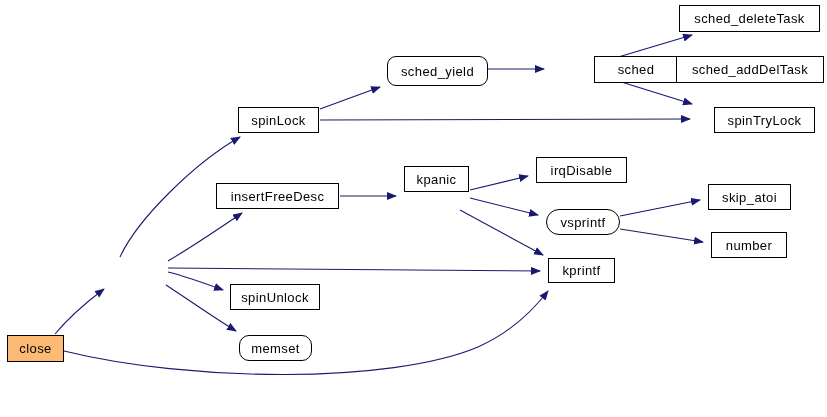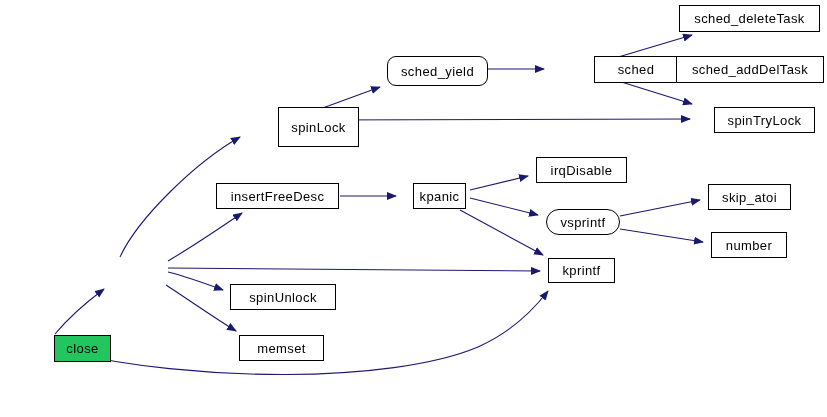--- a/index.html
+++ b/index.html
@@ -31,23 +31,22 @@
     font-size: 13px;
     letter-spacing: 0.4px;
     display: flex;
     align-items: center;
     justify-content: center;
     white-space: nowrap;
     cursor: pointer;
     z-index: 2;
   }
   .node.root {
-    background: #22c55e;
+    background: #fdba74;
     cursor: default;
-    margin-left: 47px;
   }
   .edge {
     fill: none;
     stroke: #191970;
     stroke-width: 1.1px;
   }
 </style>
 </head>
 <body>
 
@@ -74,29 +73,29 @@
     <path class="edge" d="M 615 80 L 692 104" marker-end="url(#arrow)"></path>
     <path class="edge" d="M 340 196 L 396 196" marker-end="url(#arrow)"></path>
     <path class="edge" d="M 470 190 L 528 176" marker-end="url(#arrow)"></path>
     <path class="edge" d="M 470 198 L 538 215" marker-end="url(#arrow)"></path>
     <path class="edge" d="M 460 210 L 543 255" marker-end="url(#arrow)"></path>
     <path class="edge" d="M 620 216 L 700 200" marker-end="url(#arrow)"></path>
     <path class="edge" d="M 620 229 L 703 242" marker-end="url(#arrow)"></path>
   </svg>
 
   <div class="node root" style="left:7px;   top:335px; width:57px;  height:27px;">close</div>
-  <div class="node" style="left:238px; top:107px; width:81px;  height:40px;margin-left:40px;">spinLock</div>
+  <div class="node" style="left:238px; top:107px; width:81px;  height:26px;">spinLock</div>
   <div class="node" style="left:387px; top:56px;  width:101px; height:30px;border-radius:9px;">sched_yield</div>
   <div class="node" style="left:551px; top:56px;  width:84px;  height:27px;margin-left:43px;">sched</div>
   <div class="node" style="left:679px; top:5px;   width:141px; height:27px;">sched_deleteTask</div>
   <div class="node" style="left:676px; top:56px;  width:148px; height:27px;">sched_addDelTask</div>
   <div class="node" style="left:714px; top:107px; width:101px; height:26px;">spinTryLock</div>
   <div class="node" style="left:216px; top:183px; width:123px; height:26px;text-align:center;">insertFreeDesc</div>
-  <div class="node" style="left:404px; top:183px; width:53px;  height:26px;margin-left:9px;">kpanic</div>
+  <div class="node" style="left:404px; top:166px; width:65px;  height:26px;">kpanic</div>
   <div class="node" style="left:536px; top:157px; width:91px;  height:26px;">irqDisable</div>
   <div class="node" style="left:546px; top:209px; width:74px;  height:26px;border-radius:13px;">vsprintf</div>
   <div class="node" style="left:548px; top:258px; width:67px;  height:25px;text-align:center;">kprintf</div>
   <div class="node" style="left:708px; top:184px; width:83px;  height:26px;">skip_atoi</div>
   <div class="node" style="left:711px; top:232px; width:76px;  height:26px;">number</div>
-  <div class="node" style="left:230px; top:284px; width:106px;  height:26px;">spinUnlock</div>
-  <div class="node" style="left:239px; top:335px; width:85px;  height:26px;">memset</div>
+  <div class="node" style="left:230px; top:284px; width:90px;  height:26px;">spinUnlock</div>
+  <div class="node" style="left:239px; top:335px; width:73px;  height:26px;border-radius:10px;">memset</div>
 
 </div>
 
 </body></html>

